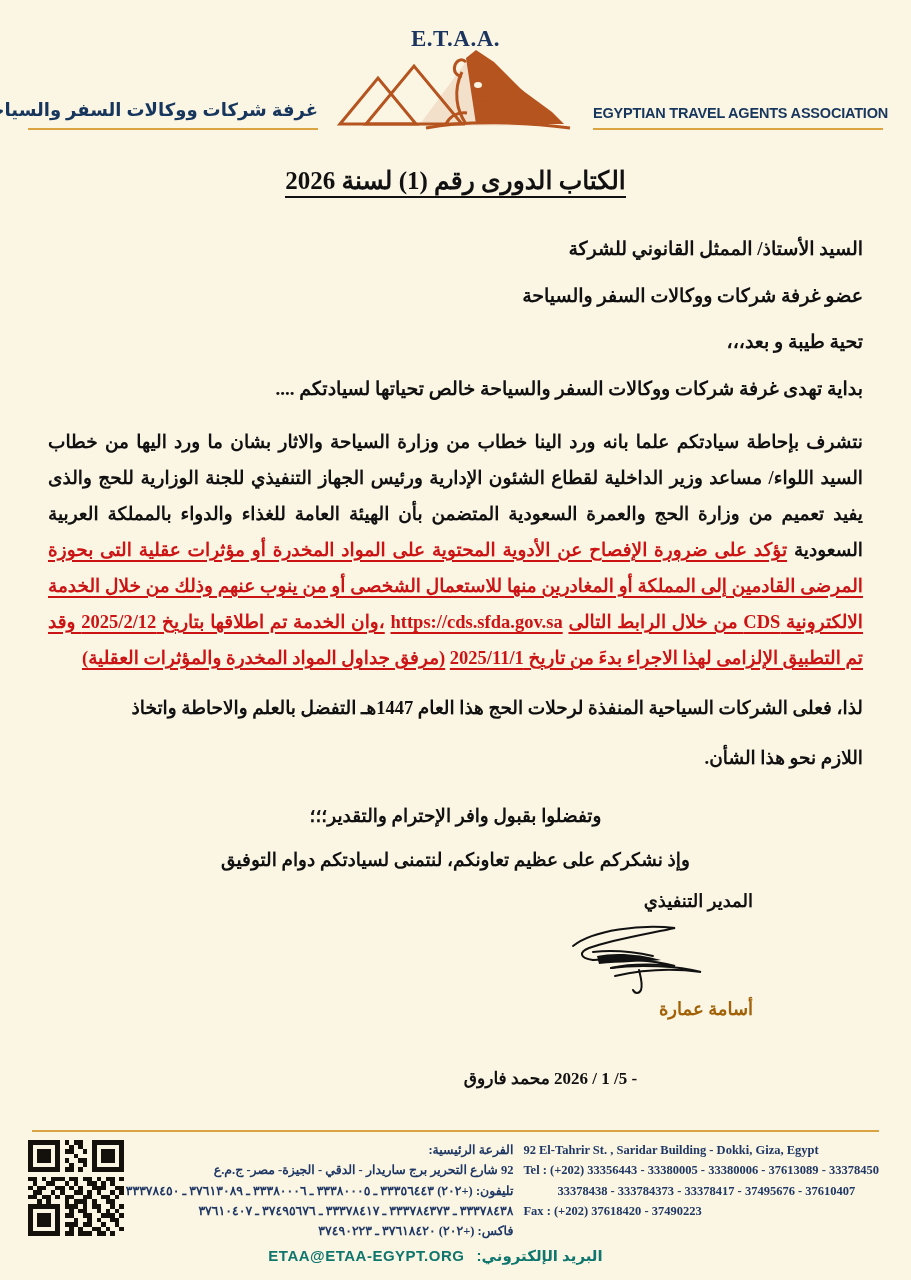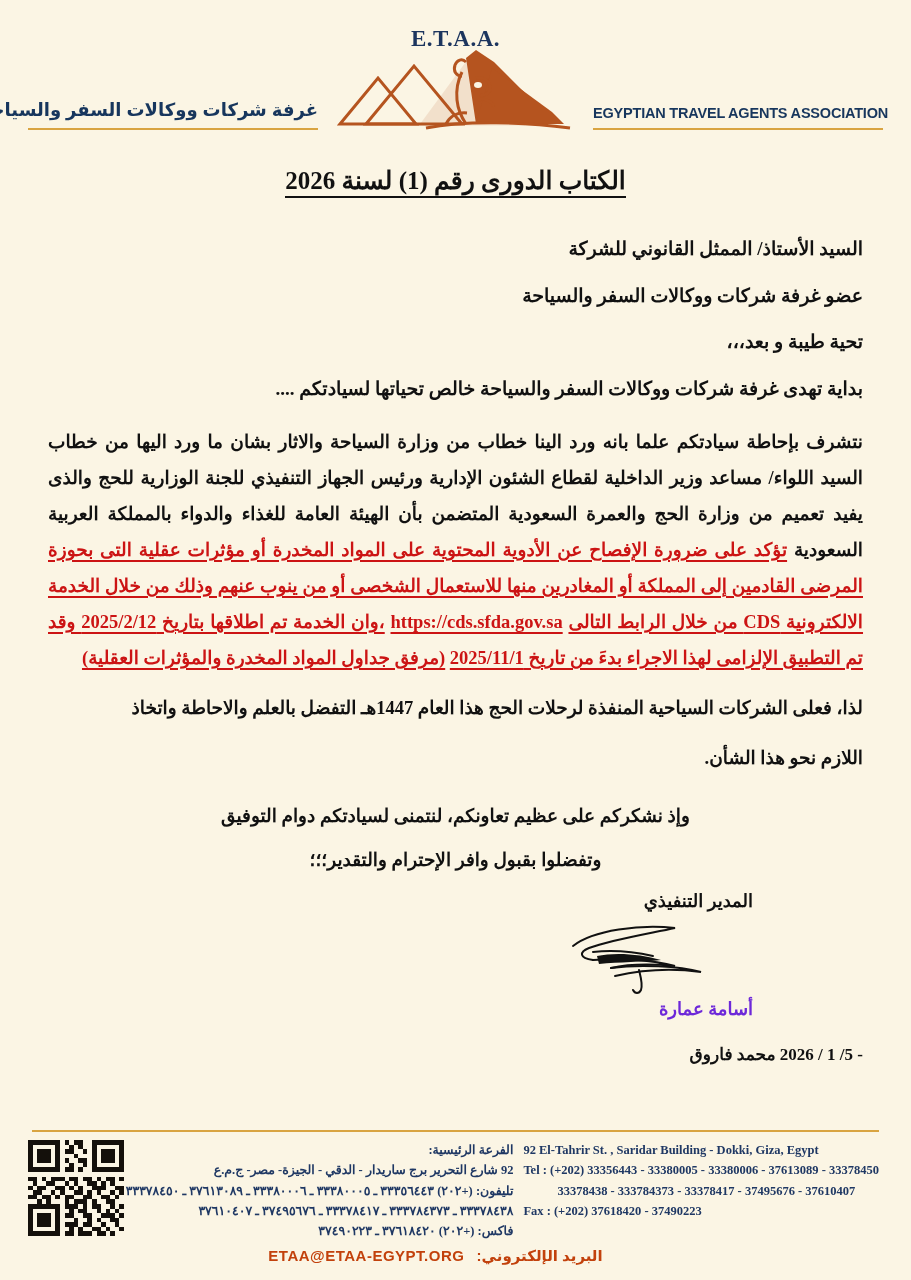--- a/index.html
+++ b/index.html
@@ -169,28 +169,28 @@
   }
   .sig-mark {
     height: 78px;
     position: relative;
     margin-right: -26px;
   }
   .sig-name {
     font-family: "Liberation Serif", "DejaVu Serif", serif;
     font-size: 18px;
     font-weight: bold;
-    color: #6d28d9;
+    color: #a16207;
     margin-top: 2px;
   }
 
   .date-line {
-    margin-top: 24px;
+    margin-top: 48px;
     padding-left: 190px;
-    text-align: right;
+    text-align: center;
     direction: rtl;
     font-family: "Liberation Serif", "DejaVu Serif", serif;
     font-size: 17px;
     font-weight: bold;
     color: #111;
   }
 
   
   .footer {
     position: absolute;
@@ -231,21 +231,21 @@
     line-height: 1.62;
     white-space: nowrap;
     margin-right: 10px;
   }
   .f-ar .row { display: block; }
   .f-qr { margin-right: 2px; }
   .f-email {
     margin-top: 6px;
     text-align: center;
     direction: rtl;
-    color: #c2410c;
+    color: #0f766e;
     font-family: "Liberation Sans", "DejaVu Sans", sans-serif;
     font-weight: bold;
     font-size: 15px;
     letter-spacing: 0.5px;
     padding-right: 40px;
   }
   .f-email .addr {
     direction: ltr;
     unicode-bidi: embed;
     display: inline-block;
@@ -312,22 +312,22 @@
       <span class="red">تؤكد على ضرورة الإفصاح عن الأدوية المحتوية على المواد المخدرة أو مؤثرات عقلية التى بحوزة المرضى القادمين إلى المملكة أو المغادرين منها للاستعمال الشخصى أو من ينوب عنهم وذلك من خلال الخدمة الالكترونية CDS من خلال الرابط التالى</span>
       <span class="red ltr-inline">https://cds.sfda.gov.sa</span>
       <span class="red">،وان الخدمة تم اطلاقها بتاريخ 2025/2/12 وقد تم التطبيق الإلزامى لهذا الاجراء بدءَ من تاريخ 2025/11/1</span>
       <span class="red">(مرفق جداول المواد المخدرة والمؤثرات العقلية)</span>
     </p>
 
     <p class="para" style="margin-top:10px;">لذا، فعلى الشركات السياحية المنفذة لرحلات الحج هذا العام 1447هـ التفضل بالعلم والاحاطة واتخاذ</p>
     <p class="para center-ish">اللازم نحو هذا الشأن.</p>
 
     <div class="closing">
+      <p>وتفضلوا بقبول وافر الإحترام والتقدير؛؛؛</p>
       <p>وإذ نشكركم على عظيم تعاونكم، لنتمنى لسيادتكم دوام التوفيق</p>
-      <p>وتفضلوا بقبول وافر الإحترام والتقدير؛؛؛</p>
     </div>
 
     <div class="sig-block">
       <div class="sig-title">المدير التنفيذي</div>
       <div class="sig-mark">
         <svg width="230" height="78" viewBox="0 0 230 78">
           <g fill="none" stroke="#111" stroke-width="2" stroke-linecap="round">
             <path d="M24 28 C44 12 92 6 126 10 C98 16 62 22 40 30 C30 34 30 40 44 42"></path>
             <path d="M44 42 C70 40 104 42 126 48 C104 46 80 46 62 50"></path>
             <path d="M62 50 C90 46 130 48 152 54 C124 50 92 52 66 58"></path>

